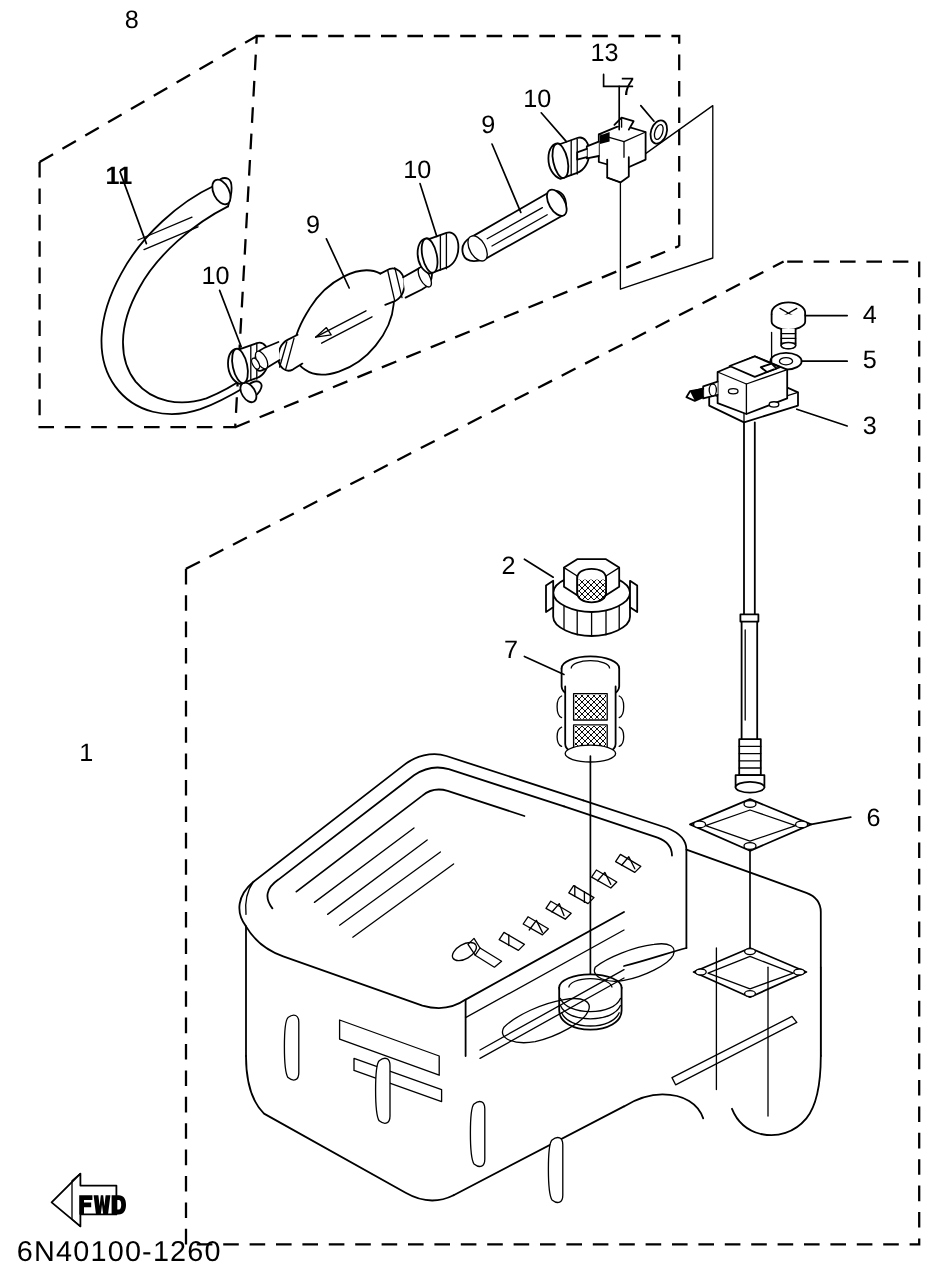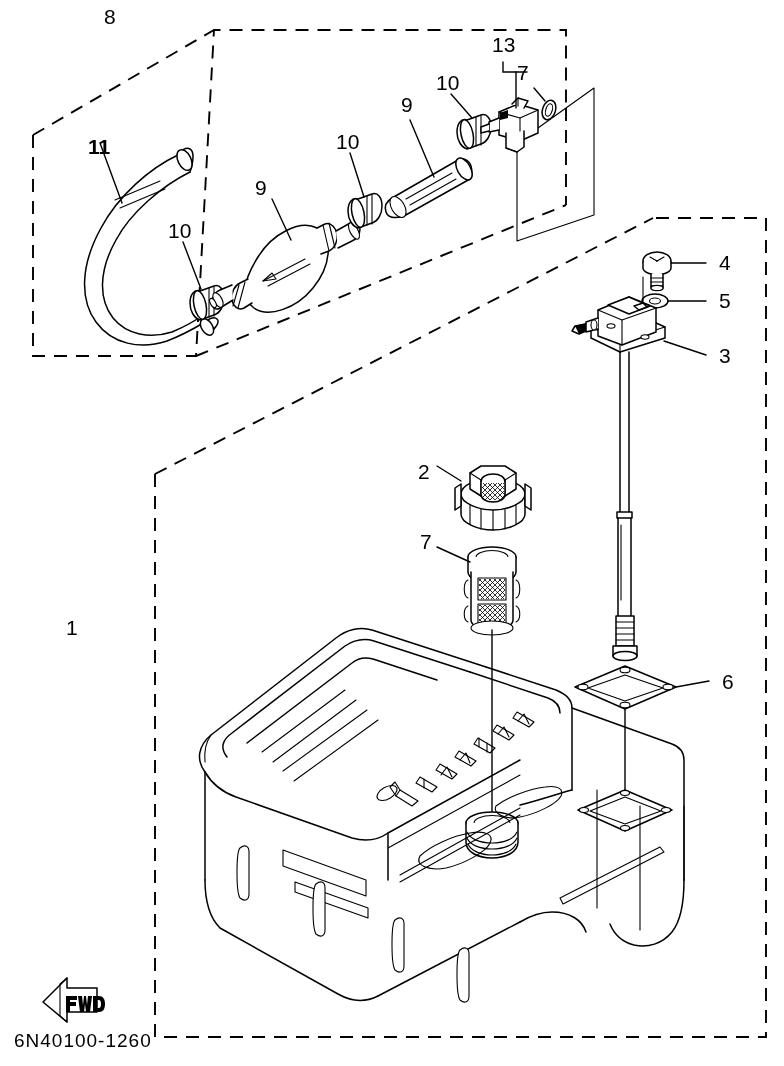--- a/index.html
+++ b/index.html
@@ -3,21 +3,21 @@
 <meta charset="utf-8">
 <style>
   html,body{margin:0;padding:0;background:#ffffff;}
   body{width:784px;height:1066px;position:relative;overflow:hidden;
        font-family:"Liberation Sans", sans-serif;color:#000;}
   #sheet{position:absolute;left:0;top:0;width:784px;height:1066px;background:#fff;}
   svg{position:absolute;left:0;top:0;width:784px;height:1066px;display:block;}
   .callout{position:absolute;font-family:"Liberation Sans", sans-serif;
            font-size:21px;font-weight:400;color:#000;letter-spacing:0px;
            line-height:1;white-space:nowrap;}
-  #partnum{position:absolute;left:14px;top:1030px;font-size:19px;
+  #partnum{position:absolute;left:14px;top:1030px;font-size:24px;
            letter-spacing:1.0px;font-family:"Liberation Sans", sans-serif;color:#000;}
 </style>
 </head>
 <body>
 
 <div id="sheet">
 
 <svg viewBox="0 0 784 1066" xmlns="http://www.w3.org/2000/svg">
 
   <defs>

